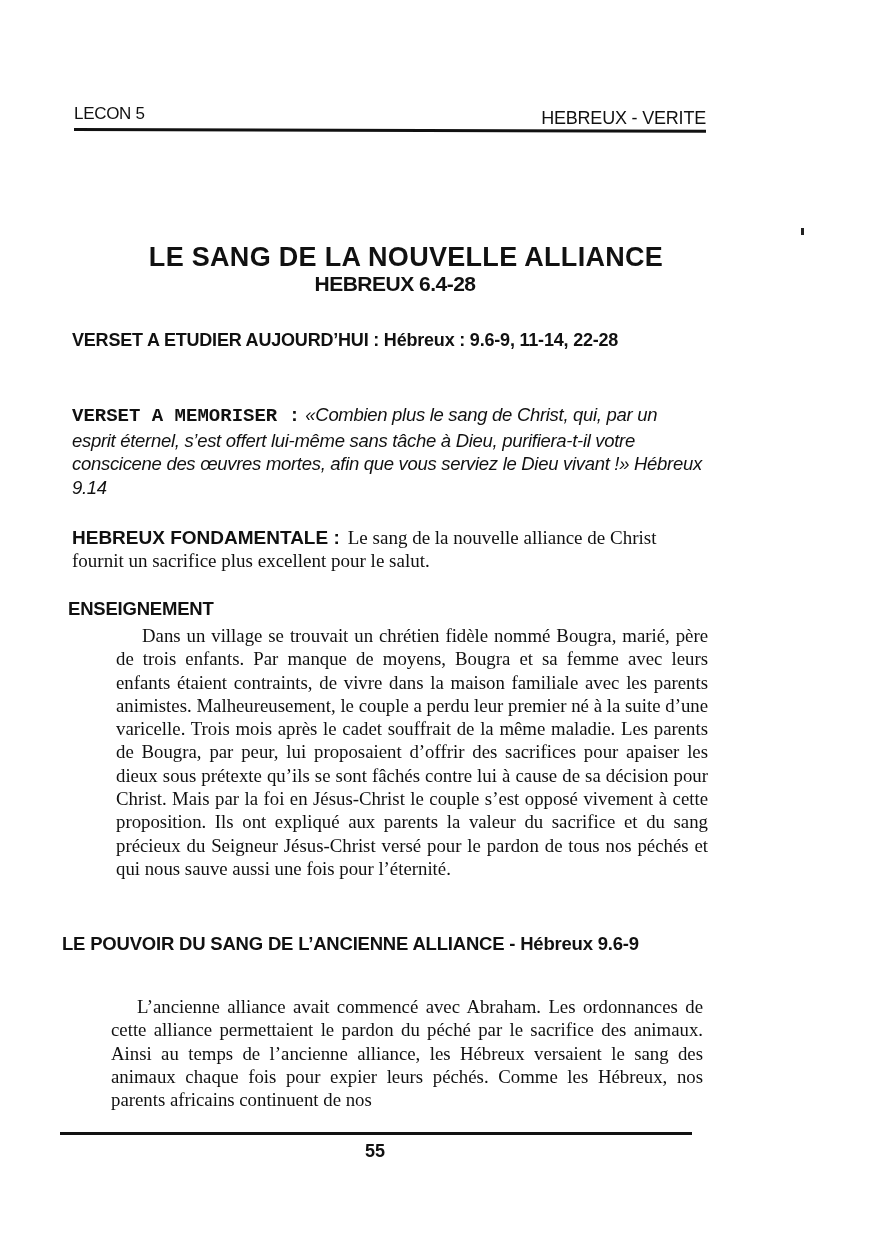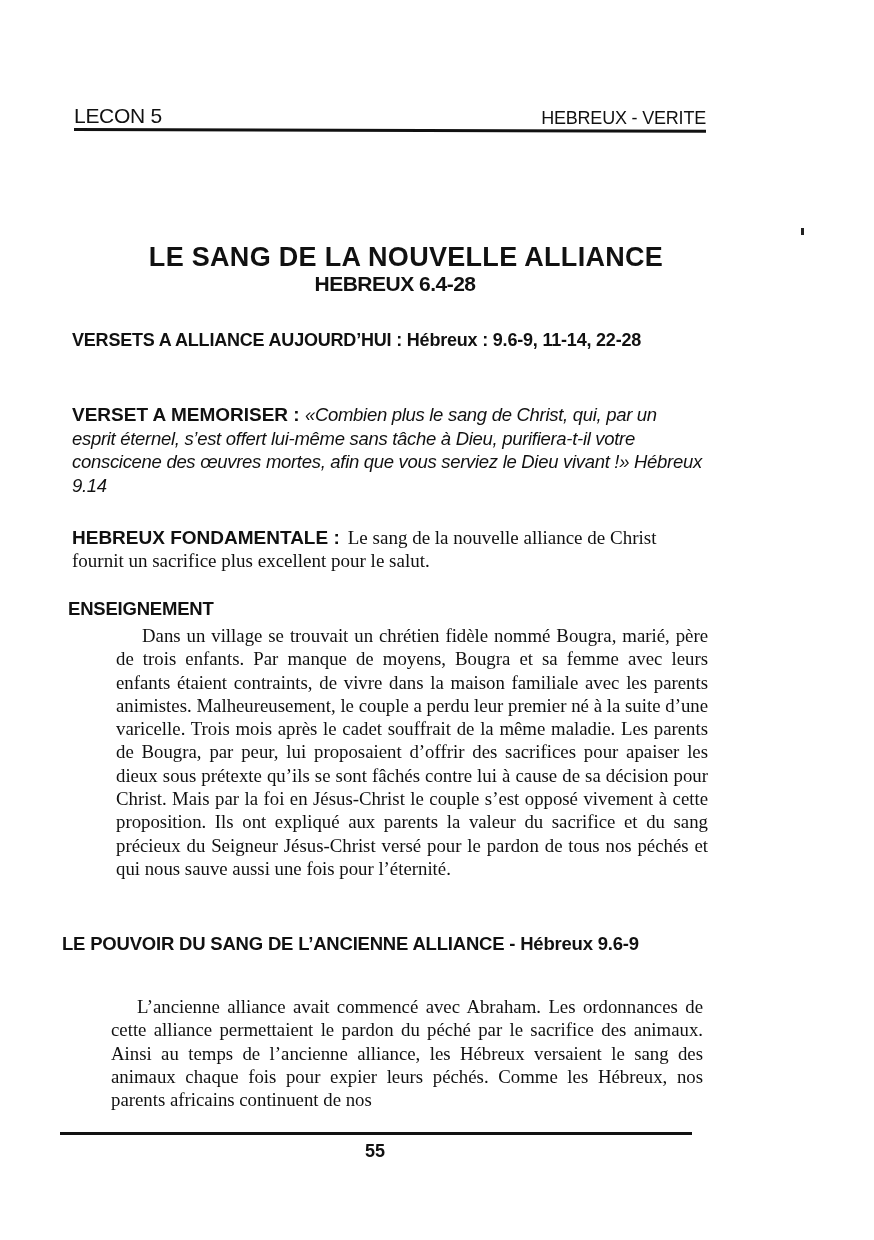--- a/index.html
+++ b/index.html
@@ -1,30 +1,30 @@
 <!DOCTYPE html>
 <html><head>
   <meta charset="utf-8">
   <style>
     html, body { margin: 0; padding: 0; background: #ffffff; }
     body { width: 874px; height: 1240px; position: relative; overflow: hidden; color: #111; }
     .sans { font-family: "Liberation Sans", sans-serif; }
 
     .running-header { position: absolute; left: 74px; top: 104px; width: 632px; height: 26px; }
-    .running-header .left { position: absolute; left: 0; top: 0; font-size: 21px; letter-spacing: -0.3px; }
+    .running-header .left { position: absolute; left: 0; top: 0; font-size: 17px; letter-spacing: -0.3px; }
     .running-header .right { position: absolute; right: 0; top: 4px; font-size: 18px; letter-spacing: -0.2px; }
     .header-rule { position: absolute; left: 74px; top: 128px; width: 632px; height: 3px; background: #111; transform: rotate(0.15deg); transform-origin: left; }
 
     .stray-mark { position: absolute; left: 801px; top: 228px; width: 3px; height: 7px; background: #222; }
 
     .title { position: absolute; left: 0; width: 780px; text-align: center; top: 226px; font-size: 27px; font-weight: bold; letter-spacing: 0.3px; }
     .subtitle { position: absolute; left: 0; width: 790px; text-align: center; top: 272px; font-size: 21px; font-weight: bold; letter-spacing: -0.5px; }
 
     .block { position: absolute; left: 72px; width: 630px; }
-    .label { font-weight: bold; }
+    .label { font-weight: bold; font-family: Liberation Mono, monospace; }
 
     .verses { top: 328px; font-size: 18px; line-height: 24px; font-weight: bold; letter-spacing: -0.2px; }
 
     .memorize { top: 403px; font-size: 19px; line-height: 23.5px; }
     .memorize .label { font-size: 19px; }
     .memorize .quote { font-style: italic; font-size: 18.5px; letter-spacing: -0.3px; }
 
     .truth { top: 527px; line-height: 22px; }
     .truth .label { font-family: "Liberation Sans", sans-serif; font-size: 19px; }
     .truth .text { font-family: "Liberation Serif", serif; font-size: 19px; }
@@ -50,21 +50,21 @@
   <span class="right">HEBREUX - VERITE</span>
 </div>
 <div class="header-rule"></div>
 
 <div class="stray-mark"></div>
 
 <h1 class="title sans" style="margin:16px;">LE SANG DE LA NOUVELLE ALLIANCE</h1>
 <h2 class="subtitle sans" style="margin:0;">HEBREUX 6.4-28</h2>
 
 <div class="block verses sans">
-  <span>VERSETS A ALLIANCE AUJOURD’HUI :</span>
+  <span>VERSET A ETUDIER AUJOURD’HUI :</span>
   <span>Hébreux : 9.6-9, 11-14, 22-28</span>
 </div>
 
 <div class="block memorize sans">
   <span class="label">VERSET A MEMORISER :</span>
   <span class="quote">«Combien plus le sang de Christ, qui, par un esprit éternel, s’est offert lui-même sans tâche à Dieu, purifiera-t-il votre conscicene des œuvres mortes, afin que vous serviez le Dieu vivant !»  Hébreux 9.14</span>
 </div>
 
 <div class="block truth">
   <span class="label">HEBREUX FONDAMENTALE :</span>&nbsp;

